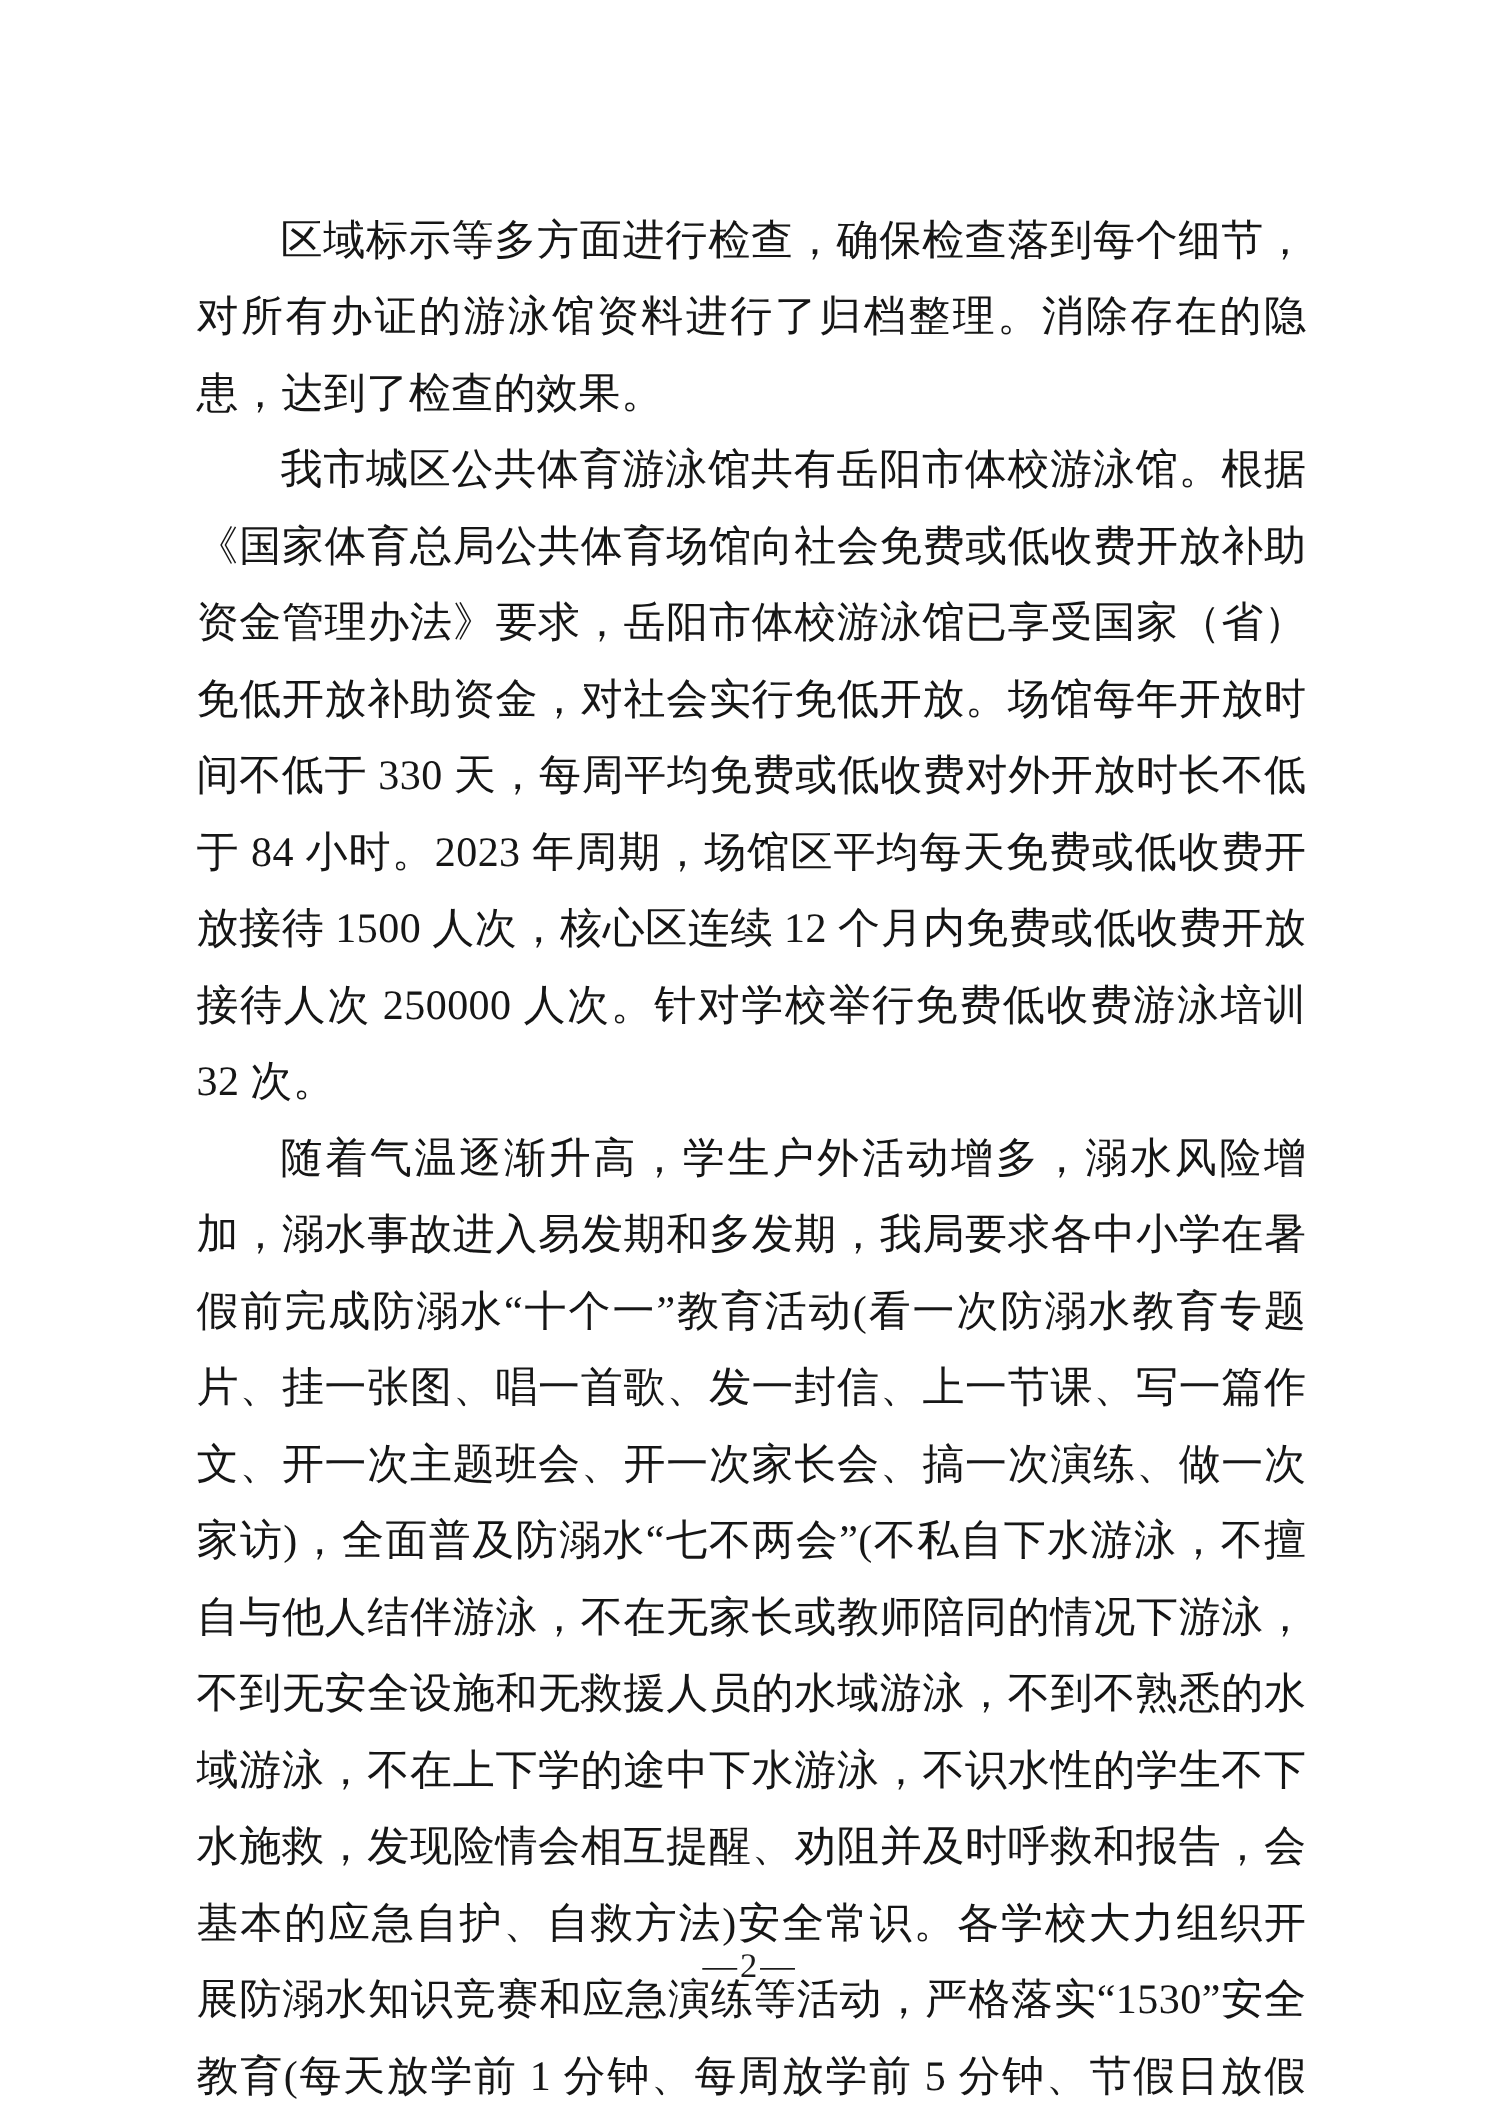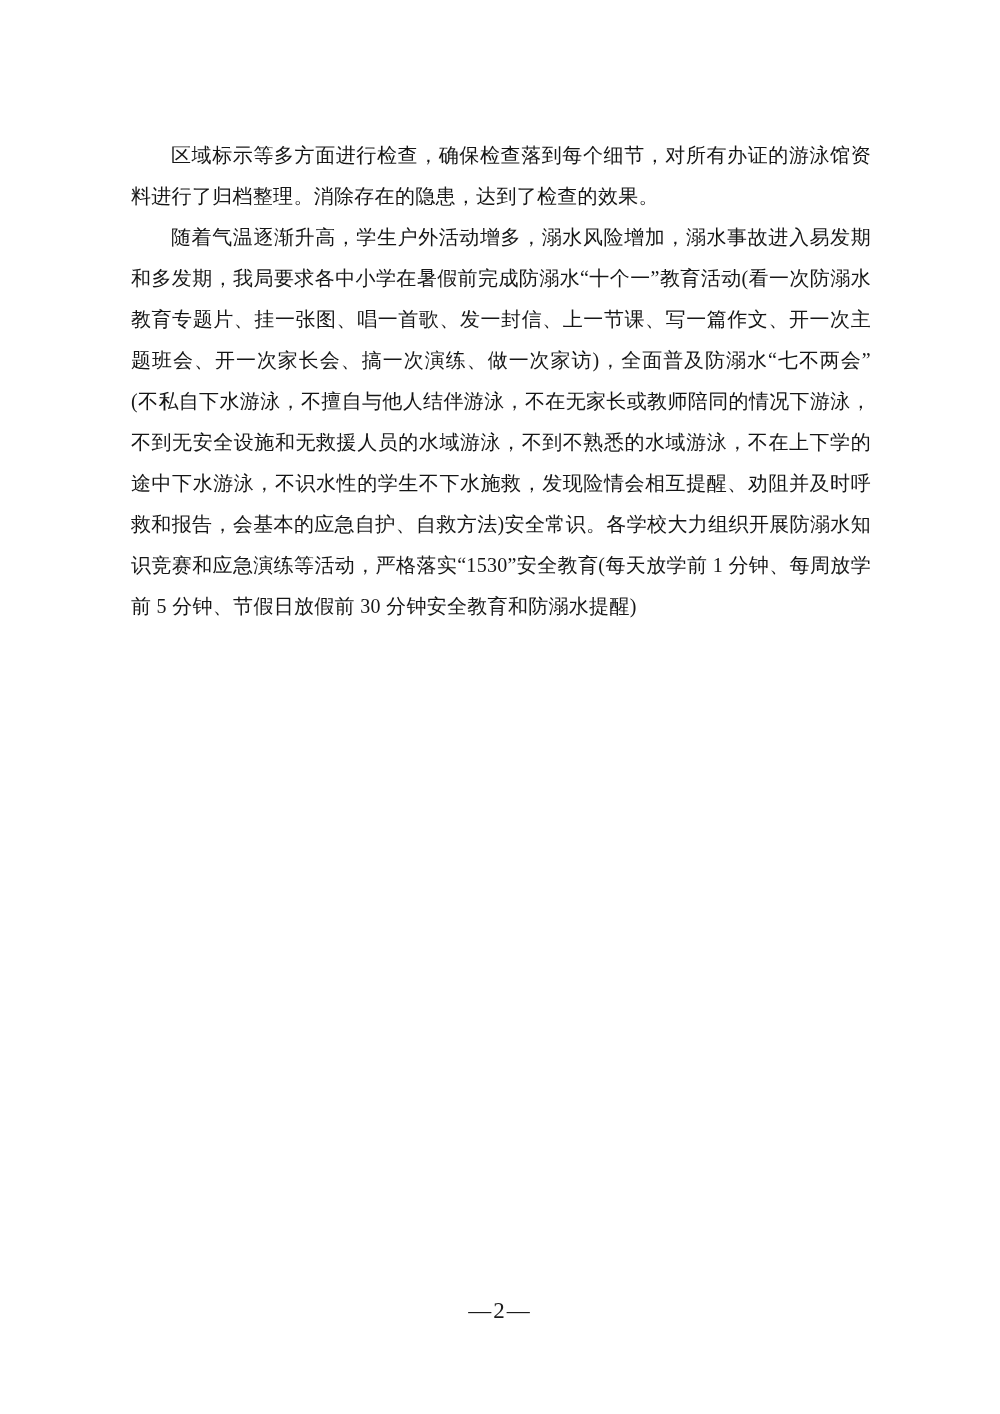--- a/index.html
+++ b/index.html
@@ -17,22 +17,22 @@
     font-family: "Liberation Serif", "DejaVu Serif", serif;
     color: #161616;
   }
   .body-text {
     position: absolute;
     left: 131px;
     top: 135px;
     width: 740px;
   }
   .body-text p {
-    font-size: 20px;
-    line-height: 41px;
+    font-size: 28px;
+    line-height: 51px;
     text-align: justify;
     text-justify: inter-ideograph;
     text-indent: 2em;
     word-break: break-all;
     letter-spacing: 0.3px;
   }
   .page-number {
     position: absolute;
     left: 0;
     top: 1298px;
@@ -42,16 +42,17 @@
     letter-spacing: 2px;
     color: #1c1c1c;
   }
 </style>
 </head>
 <body>
 
 <div class="page">
   <div class="body-text">
     <p>区域标示等多方面进行检查，确保检查落到每个细节，对所有办证的游泳馆资料进行了归档整理。消除存在的隐患，达到了检查的效果。</p>
+    <p>我市城区公共体育游泳馆共有岳阳市体校游泳馆。根据《国家体育总局公共体育场馆向社会免费或低收费开放补助资金管理办法》要求，岳阳市体校游泳馆已享受国家（省）免低开放补助资金，对社会实行免低开放。场馆每年开放时间不低于 330 天，每周平均免费或低收费对外开放时长不低于 84 小时。2023 年周期，场馆区平均每天免费或低收费开放接待 1500 人次，核心区连续 12 个月内免费或低收费开放接待人次 250000 人次。针对学校举行免费低收费游泳培训 32 次。</p>
     <p>随着气温逐渐升高，学生户外活动增多，溺水风险增加，溺水事故进入易发期和多发期，我局要求各中小学在暑假前完成防溺水“十个一”教育活动(看一次防溺水教育专题片、挂一张图、唱一首歌、发一封信、上一节课、写一篇作文、开一次主题班会、开一次家长会、搞一次演练、做一次家访)，全面普及防溺水“七不两会”(不私自下水游泳，不擅自与他人结伴游泳，不在无家长或教师陪同的情况下游泳，不到无安全设施和无救援人员的水域游泳，不到不熟悉的水域游泳，不在上下学的途中下水游泳，不识水性的学生不下水施救，发现险情会相互提醒、劝阻并及时呼救和报告，会基本的应急自护、自救方法)安全常识。各学校大力组织开展防溺水知识竞赛和应急演练等活动，严格落实“1530”安全教育(每天放学前 1 分钟、每周放学前 5 分钟、节假日放假前 30 分钟安全教育和防溺水提醒)</p>
   </div>
   <div class="page-number">—2—</div>
 </div>
 
 </body></html>

